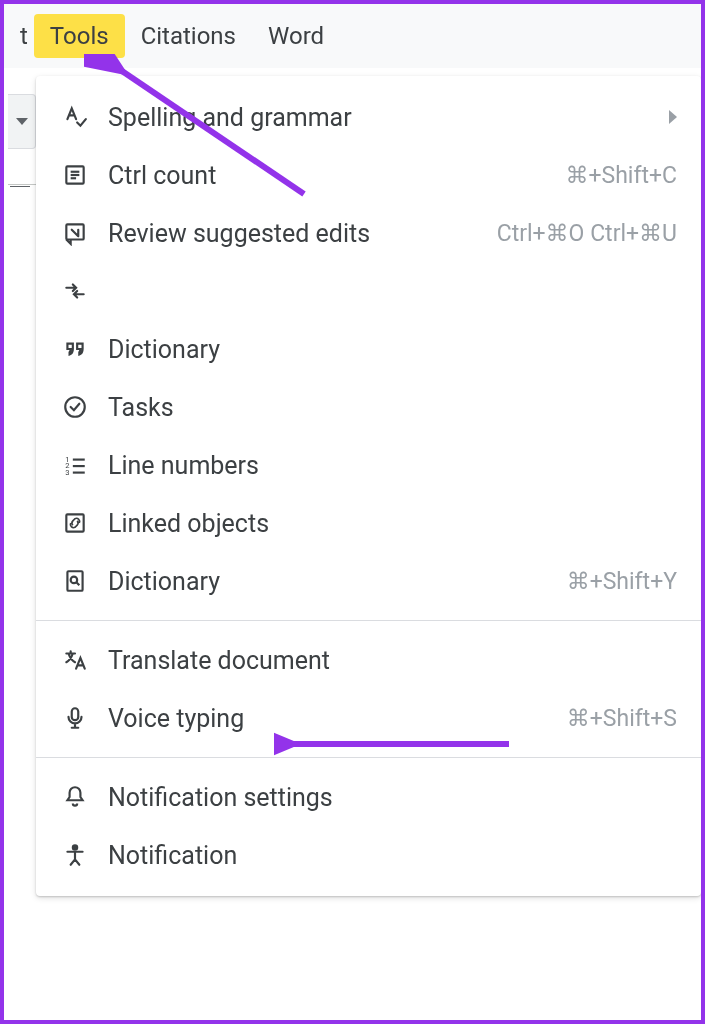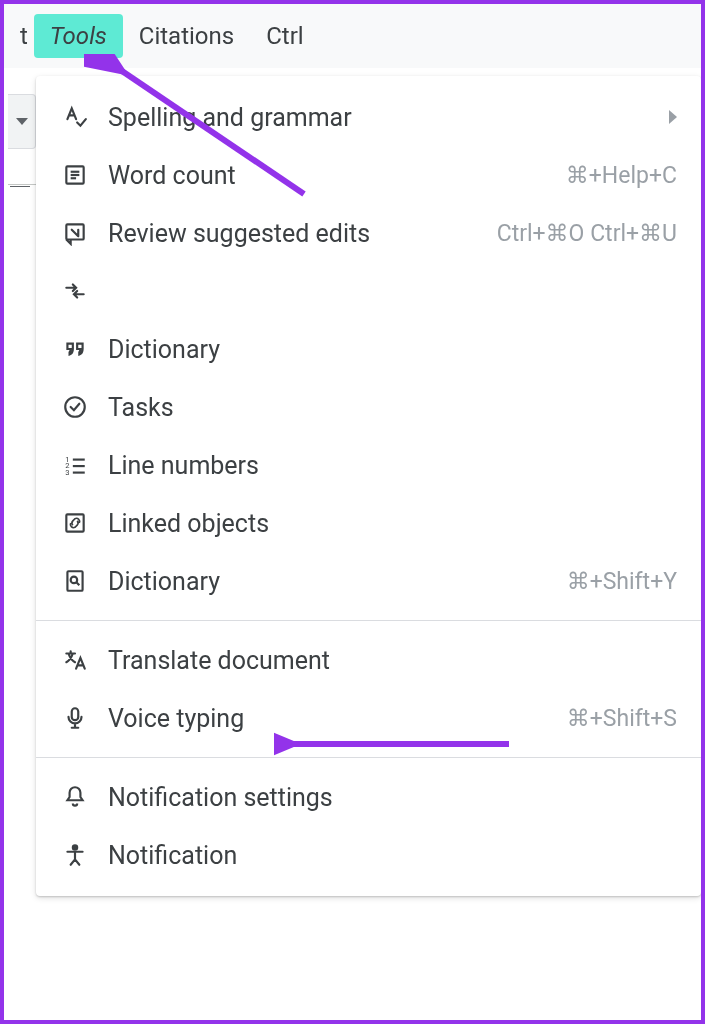--- a/index.html
+++ b/index.html
@@ -22,22 +22,21 @@
       background: #f8f9fa;
       font-size: 24px;
       color: #3c4043;
     }
     .menubar-item {
       padding: 8px 16px;
       border-radius: 4px;
       cursor: pointer;
     }
     .menubar-item.active {
-      background: #5eead4;
-      font-style: italic;
+      background: #fde047;
     }
     .truncated-left {
       color: #3c4043;
       padding-left: 6px;
       padding-right: 6px;
     }
     .toolbar-hint {
       position: absolute;
       left: 4px;
       top: 90px;
@@ -136,21 +135,21 @@
       pointer-events: none;
     }
   </style>
 </head>
 <body>
 
 <div class="menubar">
   <span class="truncated-left">t</span>
   <div class="menubar-item active">Tools</div>
   <div class="menubar-item">Citations</div>
-  <div class="menubar-item">Ctrl</div>
+  <div class="menubar-item">Word</div>
 </div>
 
 <div class="toolbar-hint">
   <div class="dropdown-caret"></div>
 </div>
 
 <div class="ruler-hint">
   <div class="ruler-tick"></div>
 </div>
 
@@ -169,22 +168,22 @@
 
   <div class="menu-item">
     <span class="menu-icon">
       <svg viewBox="0 0 24 24">
           <rect x="4" y="4" width="16" height="16" rx="1"></rect>
           <line x1="8" y1="9" x2="16" y2="9"></line>
           <line x1="8" y1="12" x2="16" y2="12"></line>
           <line x1="8" y1="15" x2="13" y2="15"></line>
         </svg>
     </span>
-    <span class="menu-label">Word count</span>
-    <span class="menu-shortcut">⌘+Help+C</span>
+    <span class="menu-label">Ctrl count</span>
+    <span class="menu-shortcut">⌘+Shift+C</span>
   </div>
 
   <div class="menu-item">
     <span class="menu-icon">
       <svg viewBox="0 0 24 24">
           <rect x="4" y="4" width="16" height="14" rx="1"></rect>
           <path d="M4 18 L8 22 L8 18"></path>
           <path d="M9 9 L15 15 M15 9 L15 15" stroke-linecap="round"></path>
         </svg>
     </span>

